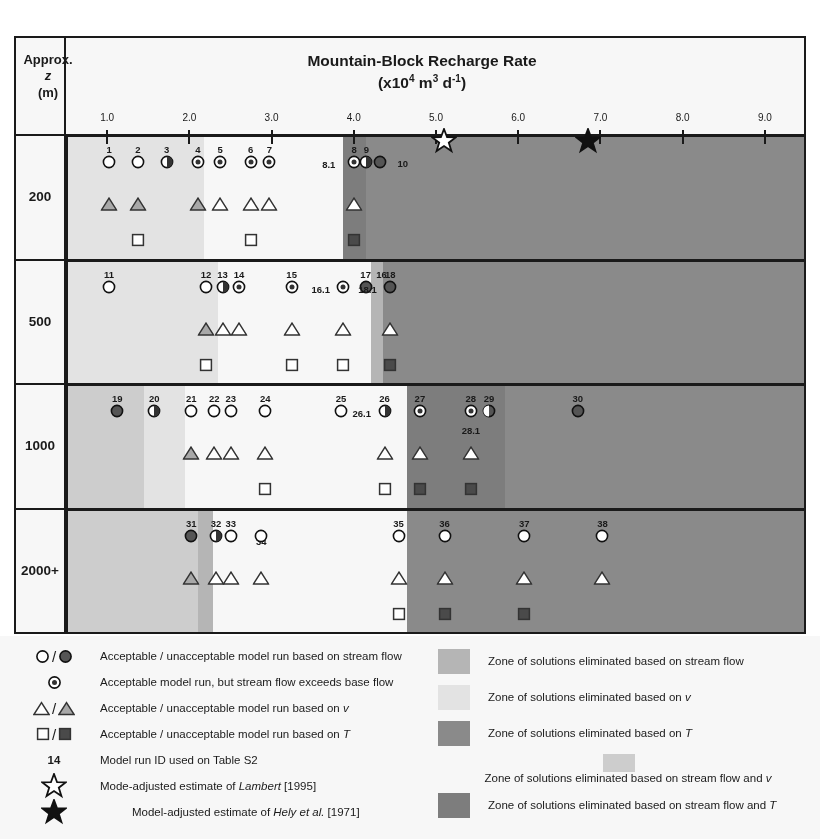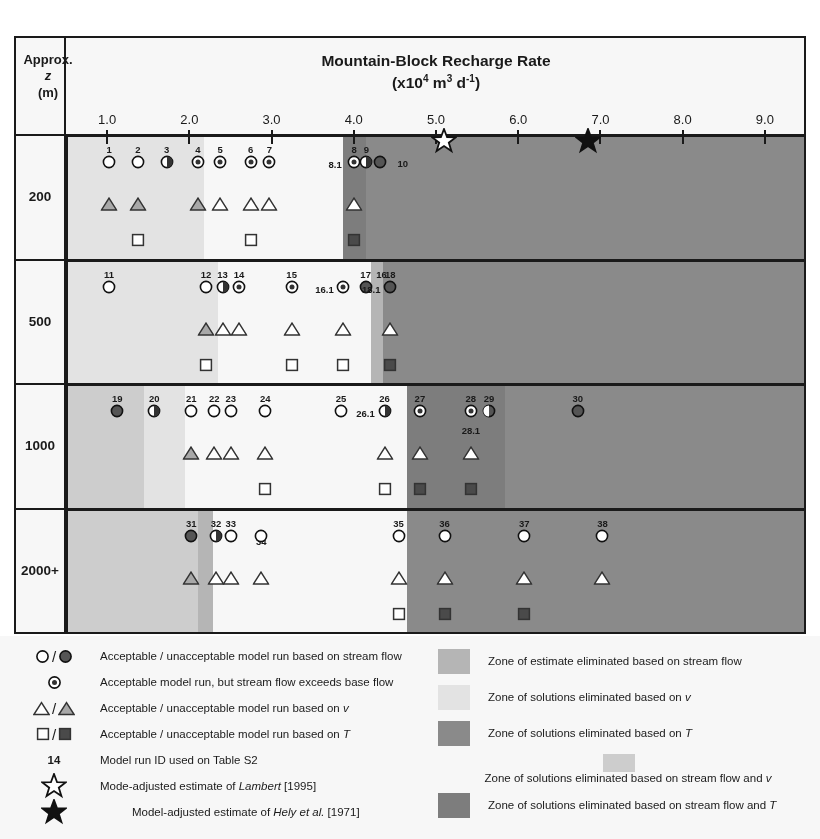--- a/index.html
+++ b/index.html
@@ -7,27 +7,27 @@
   #fig{position:relative;width:820px;height:839px;overflow:hidden;background:#fff;}
 
   .cell-head{position:absolute;box-sizing:border-box;background:#f7f7f7;}
 
   .zlabel{position:absolute;text-align:center;font-weight:bold;font-size:13px;line-height:1.25;}
   .zlabel .it{font-style:italic;font-weight:bold;}
 
   .rowlab{position:absolute;font-weight:bold;font-size:13.5px;text-align:center;}
 
   .tick{position:absolute;width:2px;background:#1a1a1a;}
-  .ticklab{position:absolute;font-size:13px;text-align:left;transform:translateX(-50%);}
+  .ticklab{position:absolute;font-size:10px;text-align:left;transform:translateX(-50%);}
 
   .zone{position:absolute;}
   .plotrow{position:absolute;overflow:hidden;background:#f7f7f7;}
 
   .idlab{position:absolute;font-size:9.5px;font-weight:bold;text-align:center;transform:translateX(-50%);white-space:nowrap;}
-  .sublab{position:absolute;font-size:9.5px;font-weight:bold;text-align:center;white-space:nowrap;}
+  .sublab{position:absolute;font-size:9.5px;font-weight:bold;text-align:left;white-space:nowrap;}
 
   .sym{position:absolute;transform:translate(-50%,-50%);}
 
   
   .starwrap{position:absolute;transform:translate(-50%,-50%);}
 
   
   .legend{position:absolute;left:0;top:636px;width:820px;height:203px;background:#f7f7f7;}
   .lgrow{position:absolute;display:flex;align-items:center;}
   .lgico{width:92px;display:flex;align-items:center;justify-content:center;flex:0 0 92px;}
@@ -43,21 +43,21 @@
 
   <div class="cell-head" style="left:14px;top:36px;width:52px;height:100px;border:2px solid #1a1a1a;"></div>
   <div class="cell-head" style="left:66px;top:36px;width:740px;height:100px;border:2px solid #1a1a1a;border-left:none;"></div>
 
   <div class="zlabel" style="left:14px;top:52px;width:68px;">
     <div>Approx.</div>
     <div class="it">z</div>
     <div>(m)</div>
   </div>
 
-  <div style="position:absolute;left:66px;top:52px;width:740px;text-align:center;">
+  <div style="position:absolute;left:52px;top:52px;width:740px;text-align:center;">
     <div style="font-weight:bold;font-size:15.5px;">Mountain-Block Recharge Rate</div>
     <div style="font-weight:bold;font-size:15.5px;margin-top:3px;">
       <span>(x10</span><sup style="font-size:10px;">4</sup><span> m</span><sup style="font-size:10px;">3</sup><span> d</span><sup style="font-size:10px;">-1</sup><span>)</span>
     </div>
   </div>
 
   <div id="axis-layer">
       <div class="ticklab" style="left: 107.111px; top: 112px;">1.0</div>
       <div class="tick" style="left: 106.111px; top: 130px; height: 14px; z-index: 6;"></div>
       <div class="ticklab" style="left: 189.333px; top: 112px;">2.0</div>
@@ -486,21 +486,21 @@
             <svg width="26" height="26" viewBox="0 0 100 100">
               <polygon points="50,4 61.8,35.5 95.1,36.3 68.5,56.5 78.5,88.3 50,69.5 21.5,88.3 31.5,56.5 4.9,36.3 38.2,35.5" fill="#111" stroke="#111" stroke-width="7" stroke-linejoin="miter"></polygon>
             </svg>
           </div>
           <div class="lgtxt"><span>Model-adjusted estimate of </span><i>Hely et al.</i><span> [1971]</span></div>
         </div>
       </div>
     <div id="legend-right">
         <div class="lgrow" style="left: 438px; top: 10px; width: 380px; height: 30px;">
           <span class="swatch" style="background: rgb(181, 181, 181); margin-right: 18px;"></span>
-          <div class="lgtxt"><span>Zone of estimate eliminated based on stream flow</span><i></i><span></span></div>
+          <div class="lgtxt"><span>Zone of solutions eliminated based on stream flow</span><i></i><span></span></div>
         </div>
         <div class="lgrow" style="left: 438px; top: 46px; width: 380px; height: 30px;">
           <span class="swatch" style="background: rgb(227, 227, 227); margin-right: 18px;"></span>
           <div class="lgtxt"><span>Zone of solutions eliminated based on </span><i>v</i><span></span></div>
         </div>
         <div class="lgrow" style="left: 438px; top: 82px; width: 380px; height: 30px;">
           <span class="swatch" style="background: rgb(138, 138, 138); margin-right: 18px;"></span>
           <div class="lgtxt"><span>Zone of solutions eliminated based on </span><i>T</i><span></span></div>
         </div>
         <div class="lgrow" style="left: 438px; top: 118px; width: 380px; height: 30px; flex-direction: column;">

